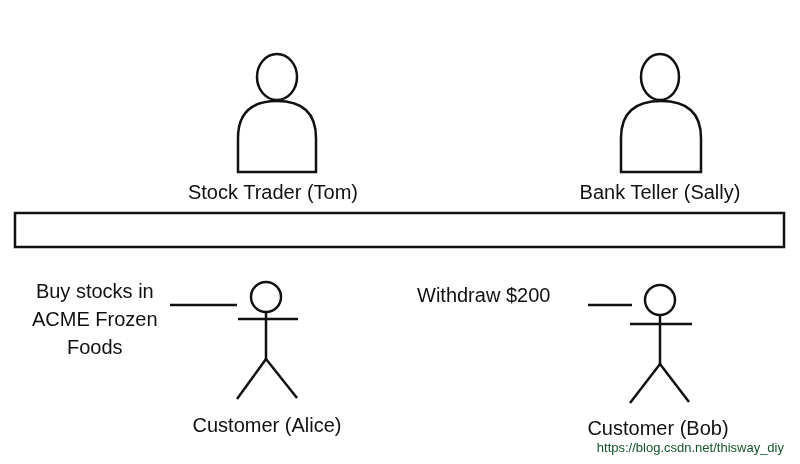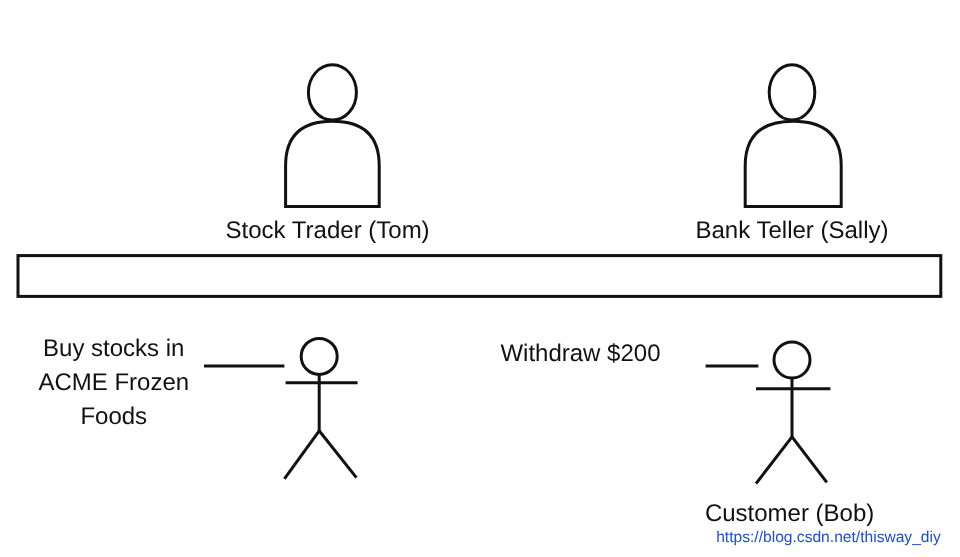--- a/index.html
+++ b/index.html
@@ -36,21 +36,21 @@
   #label-stock-trader { left: 123px; top: 181px; }
   #label-bank-teller  { left: 510px; top: 181px; }
   #label-customer-alice { left: 117px; top: 414px; }
   #label-customer-bob   { left: 508px; top: 417px; }
   #annotation-alice { left: 32px; top: 277px; line-height: 28px; }
   #annotation-bob   { left: 417px; top: 272px; line-height: 23px; margin-top: 12px; }
   #watermark {
     position: absolute;
     right: 8px; top: 440px;
     font-size: 13px;
-    color: #1d4ed8;
+    color: #14532d;
     white-space: nowrap;
   }
   svg .stroke {
     fill: none;
     stroke: #111111;
     stroke-width: 2.5;
     stroke-linecap: butt;
   }
   svg .filled {
     fill: #ffffff;
@@ -101,18 +101,19 @@
   <div class="label" id="label-stock-trader">Stock Trader (Tom)</div>
 
   <div class="label" id="label-bank-teller">Bank Teller (Sally)</div>
 
   <div class="annotation" id="annotation-alice">Buy stocks in
 ACME Frozen
 Foods</div>
 
   <div class="annotation" id="annotation-bob">Withdraw $200</div>
 
+  <div class="label" id="label-customer-alice">Customer (Alice)</div>
 
   <div class="label" id="label-customer-bob">Customer (Bob)</div>
 
   <div id="watermark">https://blog.csdn.net/thisway_diy</div>
 
 </div>
 
 </body></html>

